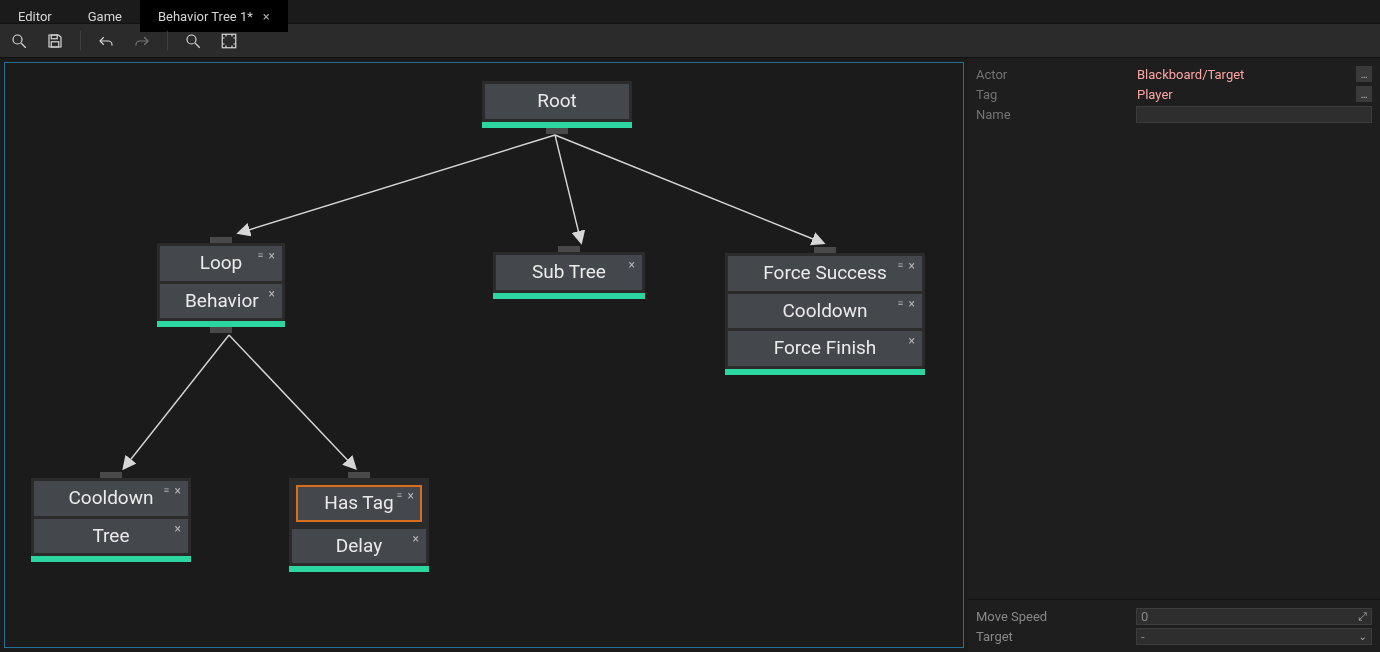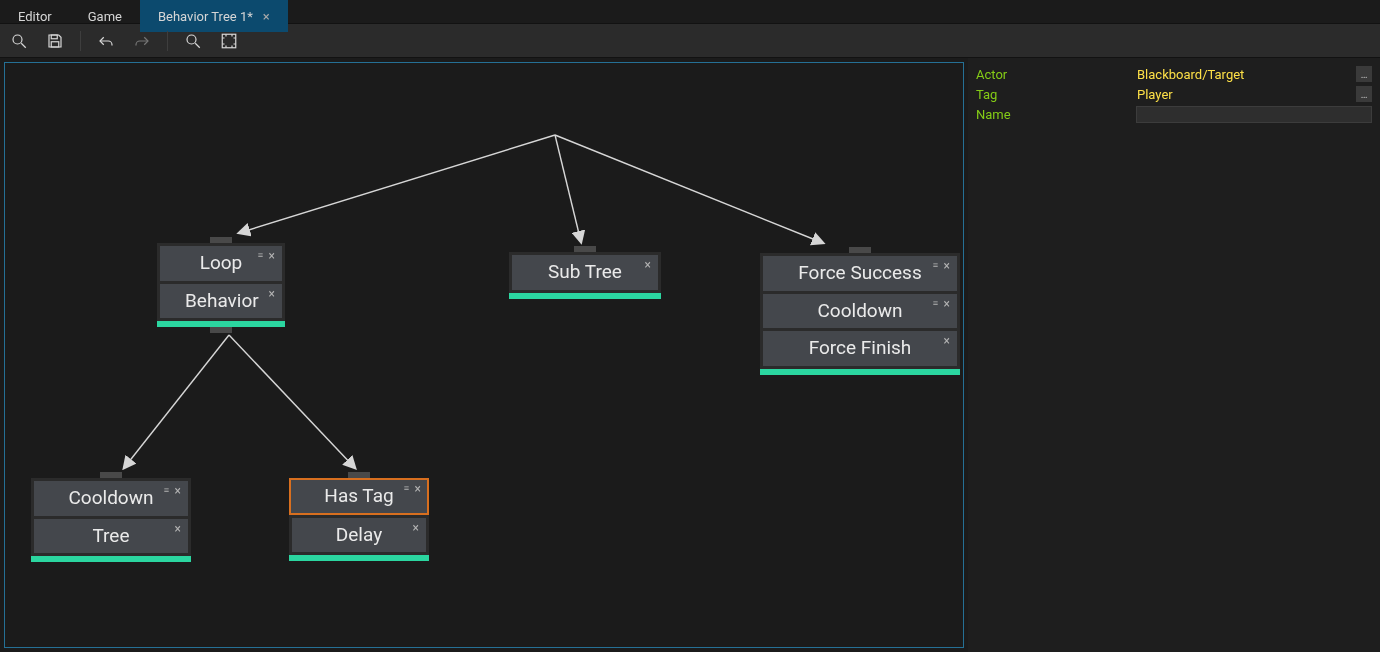--- a/index.html
+++ b/index.html
@@ -2,58 +2,58 @@
 <html><head>
 <meta charset="utf-8">
 <style>
   * { margin: 0; padding: 0; box-sizing: border-box; }
   html, body { width: 1380px; height: 652px; background: #1b1b1b; font-family: -apple-system, "Segoe UI", Roboto, Arial, sans-serif; color: #c9c9c9; overflow: hidden; }
   body { font-size: 13px; }
 
   
   .tabbar { height: 24px; display: flex; align-items: stretch; background: #1b1b1b; border-bottom: 1px solid #121212; }
   .tab { padding: 16px 18px; display: flex; align-items: center; color: #d6d6d6; gap: 10px; cursor: pointer; }
-  .tab.active { background: #0c4a6e; }
+  .tab.active { background: #000000; }
   .tab-close { font-size: 13px; color: #aaa; }
 
   
   .toolbar { height: 34px; background: #2b2b2b; border-bottom: 1px solid #121212; display: flex; align-items: center; padding: 0 6px; gap: 10px; }
   .tb-btn { width: 26px; height: 26px; display: flex; align-items: center; justify-content: center; color: #d8d8d8; cursor: pointer; }
   .tb-sep { width: 1px; height: 20px; background: #3e3e3e; margin: 0 2px; }
   .tb-btn svg { width: 18px; height: 18px; stroke: #d8d8d8; stroke-width: 1.6; fill: none; }
   .tb-btn.dim svg { stroke: #777; }
 
   
   .main-area { display: flex; height: calc(652px - 24px - 34px); }
   .canvas-wrap { flex: 1 1 auto; background: #1b1b1b; padding: 4px; }
   .canvas { width: 100%; height: 100%; border: 1px solid #257095; position: relative; }
 
   
   .node { position: absolute; background: #2b2b2b; }
   .node-port-top    { position: absolute; top: -6px; left: 50%; transform: translateX(-50%); width: 22px; height: 6px; background: #494949; }
   .node-port-bottom { position: absolute; bottom: -6px; left: 50%; transform: translateX(-50%); width: 22px; height: 6px; background: #494949; }
   .node-strip { height: 6px; background: #2bd6a0; }
   .node-row { position: relative; background: #44474c; margin: 3px; padding: 4px 24px; text-align: center; font-size: 19px; color: #eaeaea; line-height: 1.3; border: 1px solid transparent; }
-  .node-row.selected { border: 2px solid #d86f1f; margin: 0; }
+  .node-row.selected { border: 2px solid #d86f1f; margin: 7px; }
   .node-row .row-close { position: absolute; right: 6px; top: 2px; font-size: 12px; color: #b4b4b4; }
   .node-row .row-menu  { position: absolute; right: 18px; top: 3px; font-size: 9px; letter-spacing: 0; color: #b4b4b4; }
 
   
   .edges { position: absolute; inset: 0; width: 100%; height: 100%; pointer-events: none; }
   .edges line { stroke: #d6d6d6; stroke-width: 1.4; }
   .arrow { fill: #d6d6d6; }
 
   
   .inspector { width: 412px; flex: 0 0 412px; background: #1e1e1e; display: flex; flex-direction: column; }
   .insp-top { flex: 1 1 auto; padding: 6px 8px; font-size: 13px; }
   .insp-row { display: flex; align-items: center; height: 20px; margin-bottom: 0px; }
-  .insp-label { width: 160px; color: #84cc16; }
+  .insp-label { width: 160px; color: #737373; }
   .insp-value { flex: 1; display: flex; align-items: center; gap: 4px; }
   .picker { flex: 1; height: 16px; display: flex; align-items: center; }
-  .picker-txt { flex: 1; color: #fde047; padding-left: 1px; }
+  .picker-txt { flex: 1; color: #fca5a5; padding-left: 1px; }
   .picker-btn { width: 16px; height: 16px; background: #3a3a3a; display: flex; align-items: center; justify-content: center; color: #c9c9c9; font-size: 10px; cursor: pointer; }
   .chk { width: 13px; height: 13px; border: 1px solid #575757; background: #232323; }
   .name-input { flex: 1; height: 17px; background: #2e2e2e; border: 1px solid #3c3c3c; }
 
   .insp-bottom { border-top: 1px solid #121212; padding: 6px 8px; font-size: 13px; }
   .insp-bottom .insp-label { color: #888; }
   .num-field { flex: 1; height: 17px; background: #2e2e2e; border: 1px solid #3c3c3c; display: flex; align-items: center; padding: 0 4px; color: #888; }
   .num-field .expand { margin-left: auto; color: #aaa; font-size: 11px; }
   .sel-field { flex: 1; height: 17px; background: #2e2e2e; border: 1px solid #3c3c3c; display: flex; align-items: center; padding: 0 4px; color: #888; }
   .sel-field .chev { margin-left: auto; color: #aaa; font-size: 10px; }
@@ -132,46 +132,53 @@
 
         <line x1="550" y1="72" x2="576" y2="179" marker-end="url(#ah)"></line>
 
         <line x1="550" y1="72" x2="818" y2="180" marker-end="url(#ah)"></line>
 
         <line x1="224" y1="272" x2="119" y2="405" marker-end="url(#ah)"></line>
 
         <line x1="224" y1="272" x2="350" y2="405" marker-end="url(#ah)"></line>
       </svg>
 
+      <div class="node" style="left:477px; top:18px; width:150px;">
+        <div class="node-row">
+          <span>Root</span>
+        </div>
+        <div class="node-strip"></div>
+        <div class="node-port-bottom"></div>
+      </div>
 
       <div class="node" style="left:152px; top:180px; width:128px;">
         <div class="node-port-top"></div>
         <div class="node-row">
           <span>Loop</span>
           <span class="row-menu">≡</span>
           <span class="row-close">×</span>
         </div>
         <div class="node-row">
           <span>Behavior</span>
           <span class="row-close">×</span>
         </div>
         <div class="node-strip"></div>
         <div class="node-port-bottom"></div>
       </div>
 
-      <div class="node" style="left:504px; top:189px; width:152px;">
+      <div class="node" style="left:488px; top:189px; width:152px;">
         <div class="node-port-top"></div>
         <div class="node-row">
           <span>Sub Tree</span>
           <span class="row-close">×</span>
         </div>
         <div class="node-strip"></div>
       </div>
 
-      <div class="node" style="left:720px; top:190px; width:200px;margin-left:35px;">
+      <div class="node" style="left:720px; top:190px; width:200px;">
         <div class="node-port-top"></div>
         <div class="node-row">
           <span>Force Success</span>
           <span class="row-menu">≡</span>
           <span class="row-close">×</span>
         </div>
         <div class="node-row">
           <span>Cooldown</span>
           <span class="row-menu">≡</span>
           <span class="row-close">×</span>
@@ -239,15 +246,35 @@
 
 
       <div class="insp-row">
         <div class="insp-label">Name</div>
         <div class="insp-value">
           <div class="name-input"></div>
         </div>
       </div>
     </div>
 
+    <div class="insp-bottom">
+      <div class="insp-row">
+        <div class="insp-label">Move Speed</div>
+        <div class="insp-value">
+          <div class="num-field">
+            <span>0</span>
+            <span class="expand">⤢</span>
+          </div>
+        </div>
+      </div>
+      <div class="insp-row">
+        <div class="insp-label">Target</div>
+        <div class="insp-value">
+          <div class="sel-field">
+            <span>-</span>
+            <span class="chev">⌄</span>
+          </div>
+        </div>
+      </div>
+    </div>
   </div>
 
 </div>
 
 </body></html>

